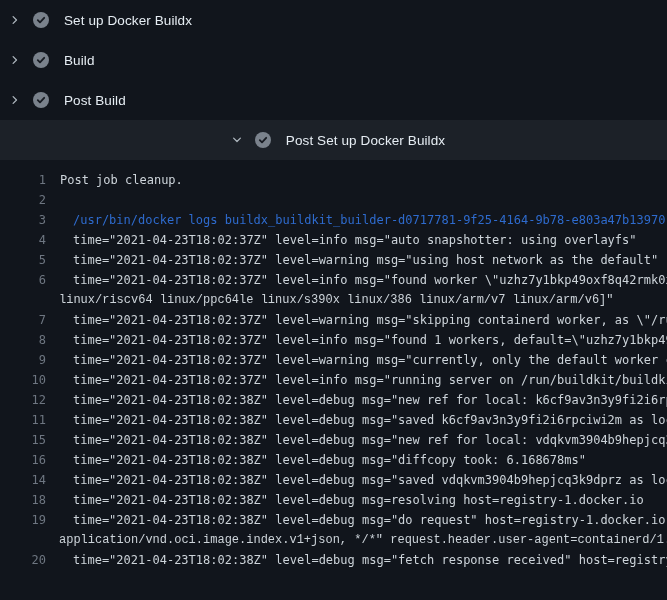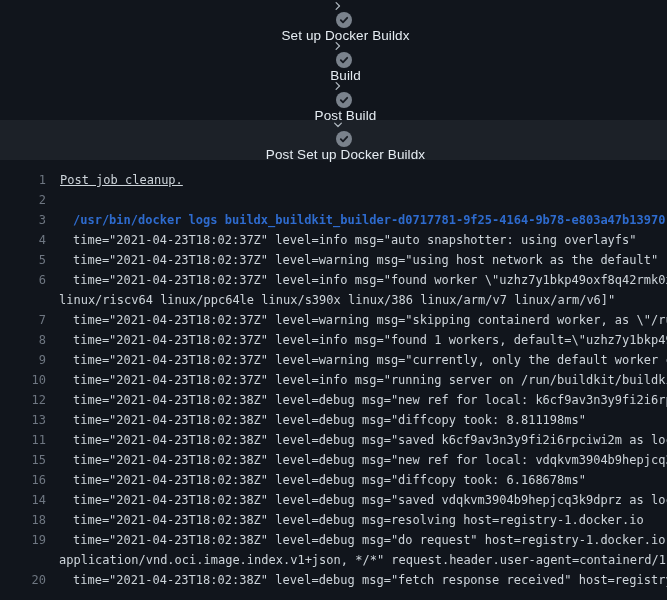--- a/index.html
+++ b/index.html
@@ -19,21 +19,20 @@
     background:var(--bg);
     font-family:"Liberation Sans", sans-serif;
     position:relative;
   }
   .step-header{
     height:40px;
     display:flex;
     align-items:center;
     padding-left:9px;
     cursor:pointer;
-    flex-direction:column;
   }
   .step-header.expanded{ background:var(--header-bg);justify-content:center; }
   .chev{
     width:12px;height:12px;
     display:flex;align-items:center;justify-content:center;
     flex:0 0 12px;
   }
   .chev svg{display:block;}
   .check{
     width:16px;height:16px;
@@ -65,25 +64,25 @@
     width:46px;
     text-align:right;
     color:var(--line-num);
     user-select:none;
     cursor:pointer;
   }
   .log-text{
     color:var(--log-text);
     white-space:pre;
   }
-  .log-row.kind-plain .log-text{ padding-left:14px;text-decoration:underline; }
+  .log-row.kind-plain .log-text{ padding-left:14px; }
   .log-row.kind-group .log-text{ padding-left:14px; cursor:pointer; }
-  .log-row.kind-command .log-text{ padding-left:27px; color:var(--cmd-blue); font-weight:bold; }
+  .log-row.kind-command .log-text{ padding-left:27px; color:var(--cmd-blue); font-weight:normal; }
   .log-row.kind-inner .log-text{ padding-left:27px; }
-  .log-row.kind-cont .log-text{ padding-left:13px; }
+  .log-row.kind-cont .log-text{ padding-left:13px;font-family:Liberation Mono, monospace; }
   .caret{
     color:var(--caret);
     font-size:8px;
     display:none;
     vertical-align:1px;
     margin-right:2px;
   }
   .kind-group .caret{ display:inline; }
 </style>
 </head>
@@ -203,24 +202,20 @@
     <span class="log-num">10</span>
     <span class="log-text"><span class="txt">time="2021-04-23T18:02:37Z" level=info msg="running server on /run/buildkit/buildkit</span></span>
   </div>
 
 
   <div class="log-row kind-inner">
     <span class="log-num">12</span>
     <span class="log-text"><span class="txt">time="2021-04-23T18:02:38Z" level=debug msg="new ref for local: k6cf9av3n3y9fi2i6rpc</span></span>
   </div>
 
-  <div class="log-row kind-inner">
-    <span class="log-num">13</span>
-    <span class="log-text"><span class="txt">time="2021-04-23T18:02:38Z" level=debug msg="diffcopy took: 8.811198ms"</span></span>
-  </div>
 
   <div class="log-row kind-inner">
     <span class="log-num">11</span>
     <span class="log-text"><span class="txt">time="2021-04-23T18:02:38Z" level=debug msg="saved k6cf9av3n3y9fi2i6rpciwi2m as loca</span></span>
   </div>
 
   <div class="log-row kind-inner">
     <span class="log-num">15</span>
     <span class="log-text"><span class="txt">time="2021-04-23T18:02:38Z" level=debug msg="new ref for local: vdqkvm3904b9hepjcq3k</span></span>
   </div>

